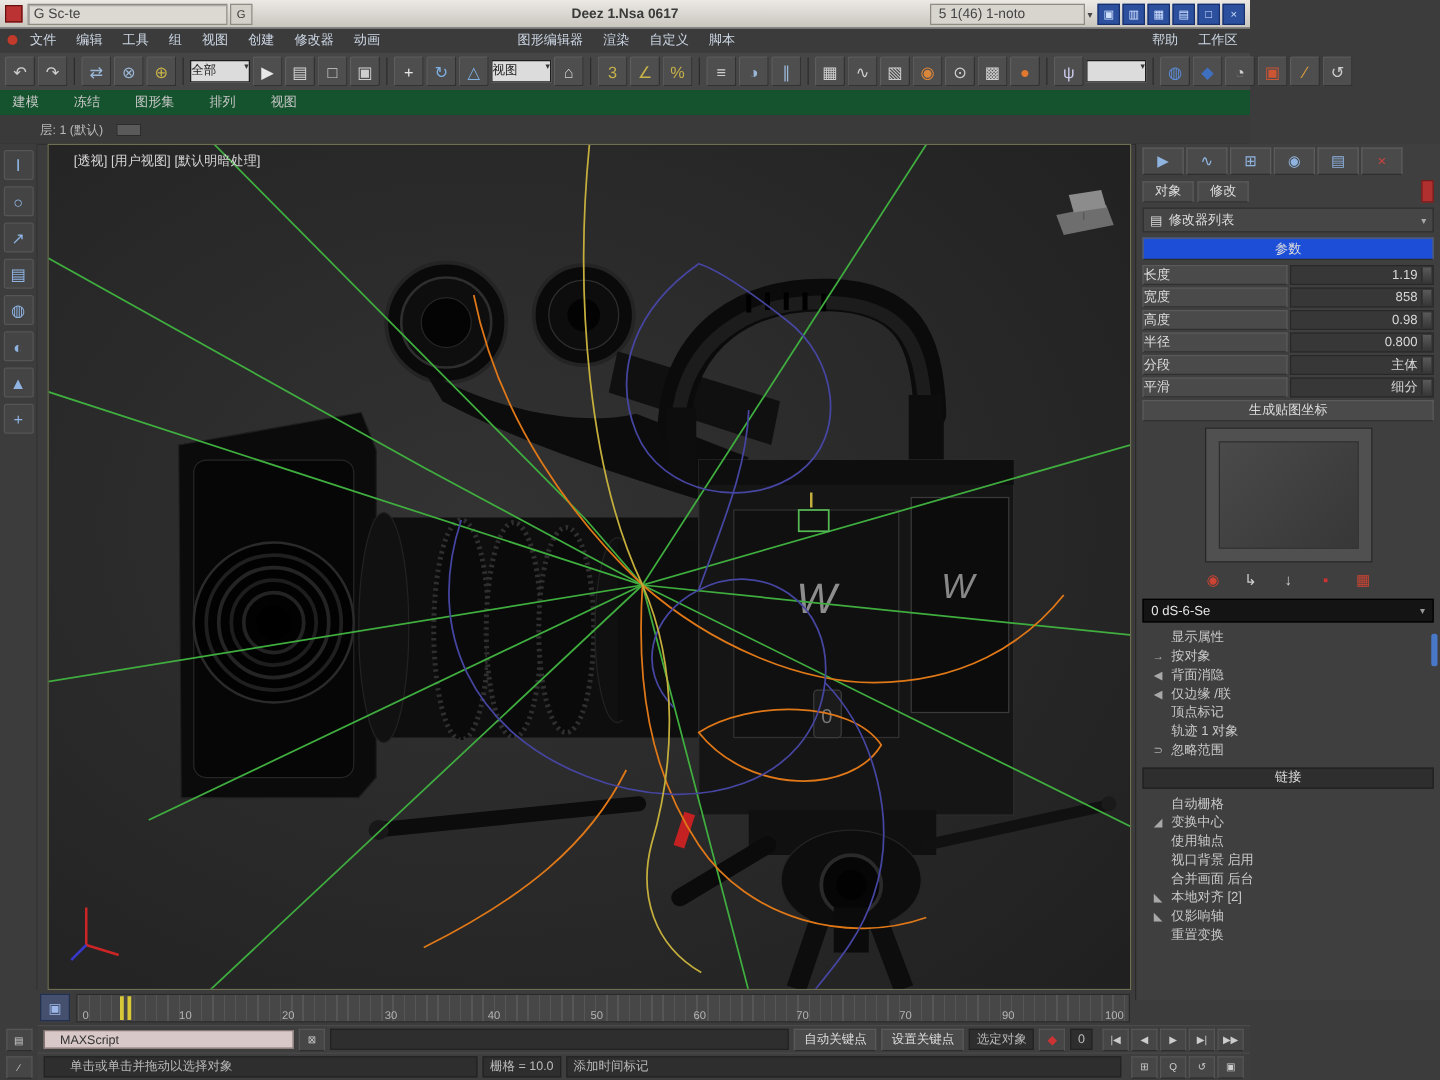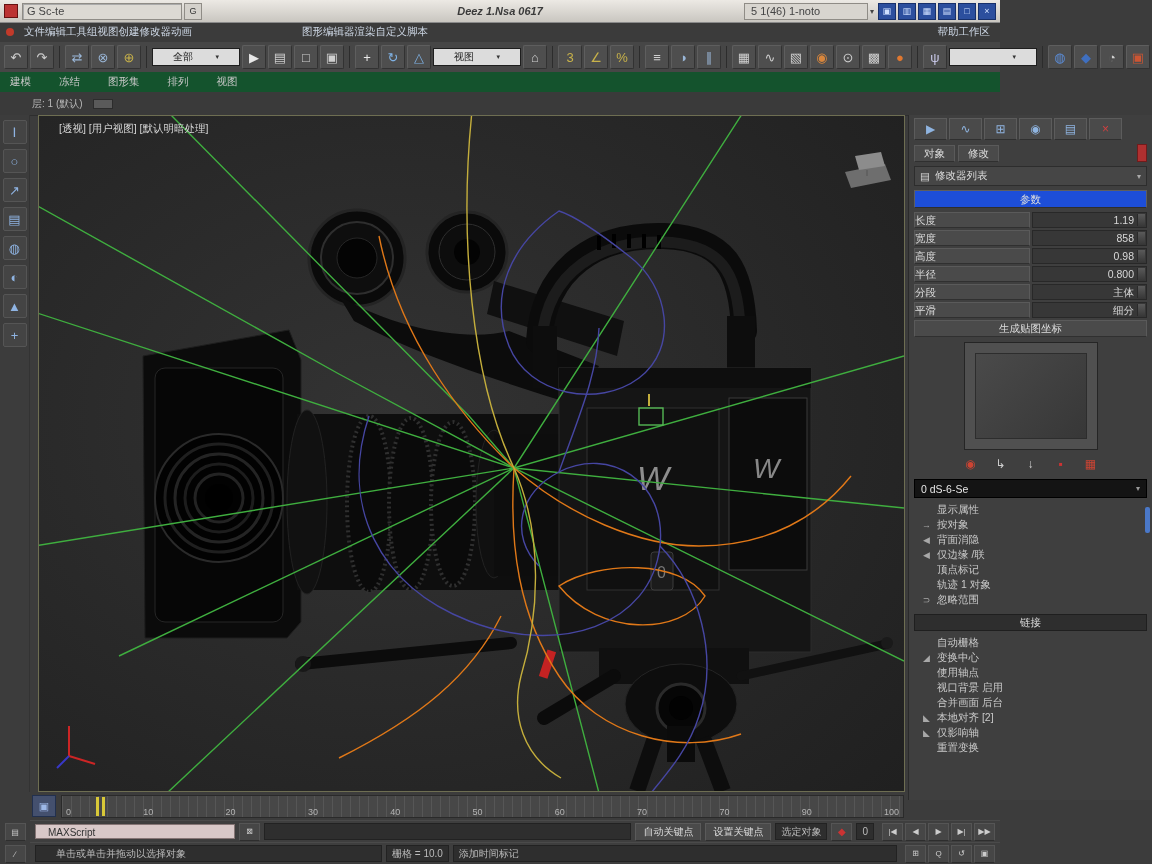--- a/index.html
+++ b/index.html
@@ -9,46 +9,46 @@
   
   .titlebar{position:absolute;top:0;left:0;right:0;height:22px;
     background:linear-gradient(#ece9e4,#c9c6c0);border-bottom:1px solid #8a8a8a;
     display:flex;align-items:center;color:#222;z-index:5;}
   .appicon{width:12px;height:12px;margin:0 4px;background:#b33;border:1px solid #611;}
   .tb-search{width:150px;height:15px;background:#dcd9d3;border:1px solid #8f8c86;
     box-shadow:inset 1px 1px 0 #aaa;padding:0 4px;line-height:15px;color:#444;overflow:hidden;}
   .tb-sbtn{width:16px;height:15px;margin-left:2px;background:#d4d1cb;border:1px solid #8f8c86;
     text-align:center;line-height:15px;font-size:9px;color:#333;}
   .tb-title{position:absolute;left:0;right:0;text-align:center;font-weight:bold;
-    color:#3a3a3a;pointer-events:none;font-style:italic;}
+    color:#3a3a3a;pointer-events:none;}
   .tb-proj{margin-left:auto;height:15px;min-width:110px;background:#d8d5cf;border:1px solid #8f8c86;
     padding:0 6px;line-height:15px;color:#444;z-index:2;}
   .tb-caret{font-size:8px;color:#444;margin:0 4px 0 2px;z-index:2;}
   .win-group{display:flex;gap:2px;margin-right:4px;z-index:2;}
   .winbtn{width:16px;height:15px;background:#2c4f9e;border:1px solid #17306b;color:#cfe0ff;
     font-size:9px;display:flex;align-items:center;justify-content:center;}
 
   
   .menubar{position:absolute;top:22px;left:0;right:0;height:20px;background:#3b3b3b;
     border-bottom:1px solid #2a2a2a;display:flex;align-items:center;padding-left:6px;}
   .mdot{width:8px;height:8px;border-radius:50%;background:#c23a2a;margin-right:10px;}
-  .mgroup{display:flex;text-align:right;}
+  .mgroup{display:flex;gap:16px;text-align:right;}
   .mgroup.mid{margin-left:110px;}
   .mgroup.right{margin-left:auto;margin-right:10px;}
   .menu-item{color:#ccd6e4;font-size:10.5px;cursor:default;}
 
   
   .toolbar{position:absolute;top:42px;left:0;right:0;height:30px;background:#464646;
     border-bottom:1px solid #2d2d2d;display:flex;align-items:center;padding:0 4px;gap:2px;}
   .ticon{width:22px;height:22px;background:#4e4e4e;border:1px solid #5e5e5e;
     border-bottom-color:#323232;border-right-color:#323232;border-radius:2px;
     display:flex;align-items:center;justify-content:center;font-size:13px;flex:none;}
   .tsep{width:1px;height:22px;background:#2c2c2c;margin:0 3px;flex:none;}
   .tfield{min-width:46px;height:16px;background:#dcdcdc;color:#222;border:1px solid #1e1e1e;
-    font-size:10px;display:flex;align-items:center;padding:0 20px;gap:5px;flex:none;}
+    font-size:10px;display:flex;padding:0 0;gap:5px;flex:none;}
   .tfield .caret{font-size:7px;color:#333;margin-left:auto;}
 
   
   .tabrow{position:absolute;top:72px;left:0;right:0;height:20px;background:#14532d;
     border-bottom:1px solid #2a2a2a;display:flex;align-items:center;gap:28px;padding-left:10px;}
   .tab{color:#c6c6c6;font-size:10.5px;}
   .substrip{position:absolute;top:92px;left:0;right:0;height:23px;background:#3a3a3a;
     border-bottom:1px solid #2e2e2e;display:flex;align-items:center;gap:10px;padding-left:32px;}
   .sub-text{color:#b8b8b8;font-size:10px;}
   .sub-box{width:18px;height:8px;background:#5a5a5a;border:1px solid #2c2c2c;}

